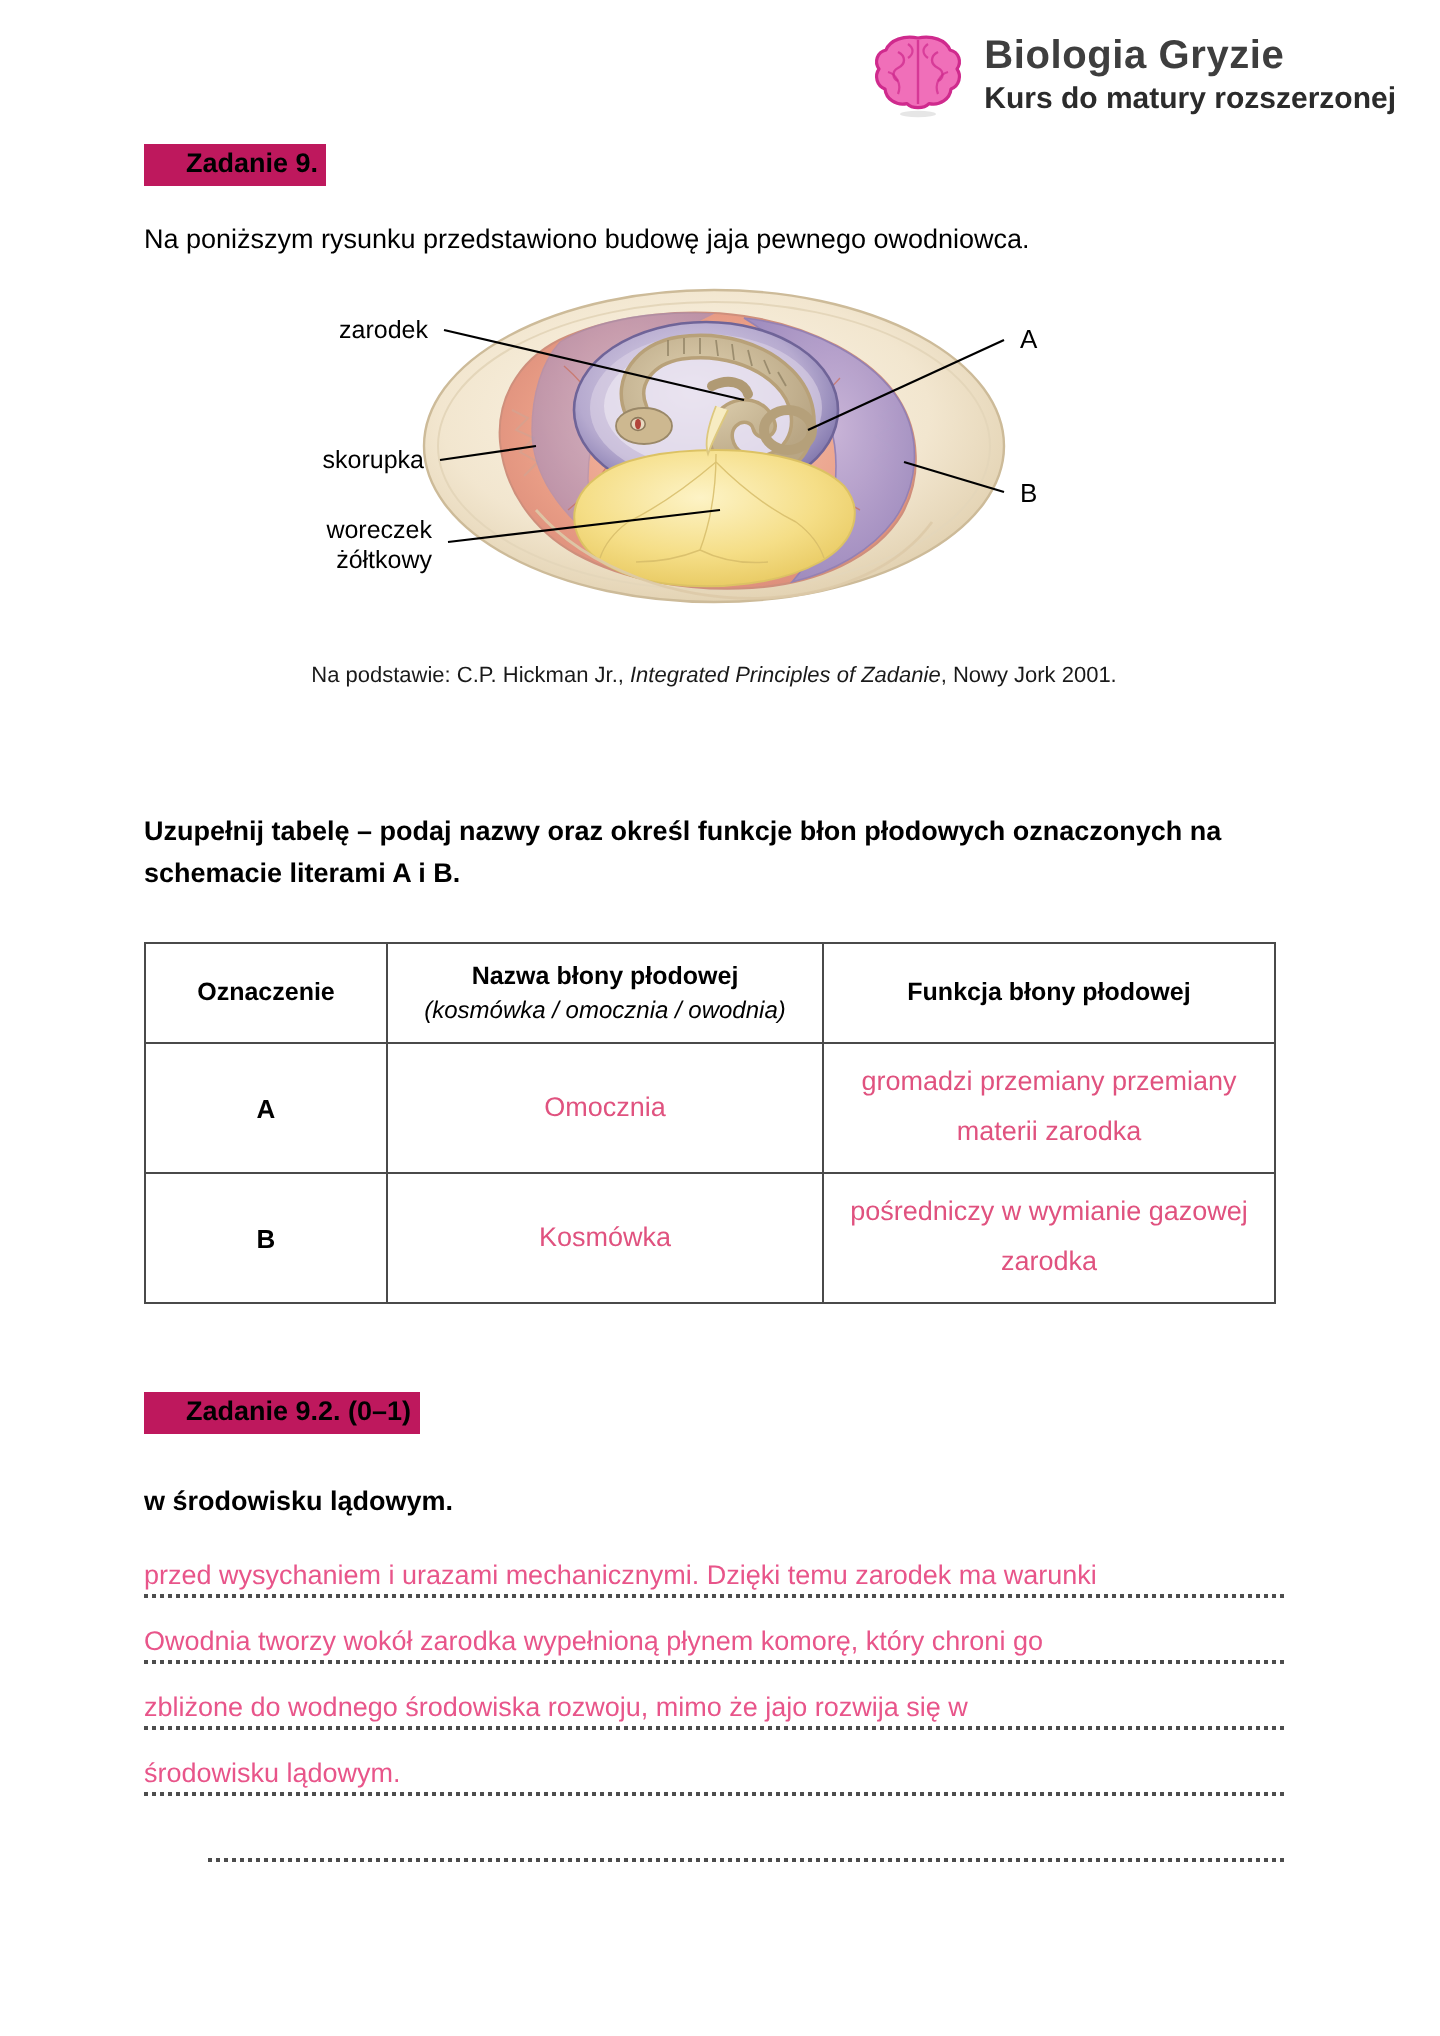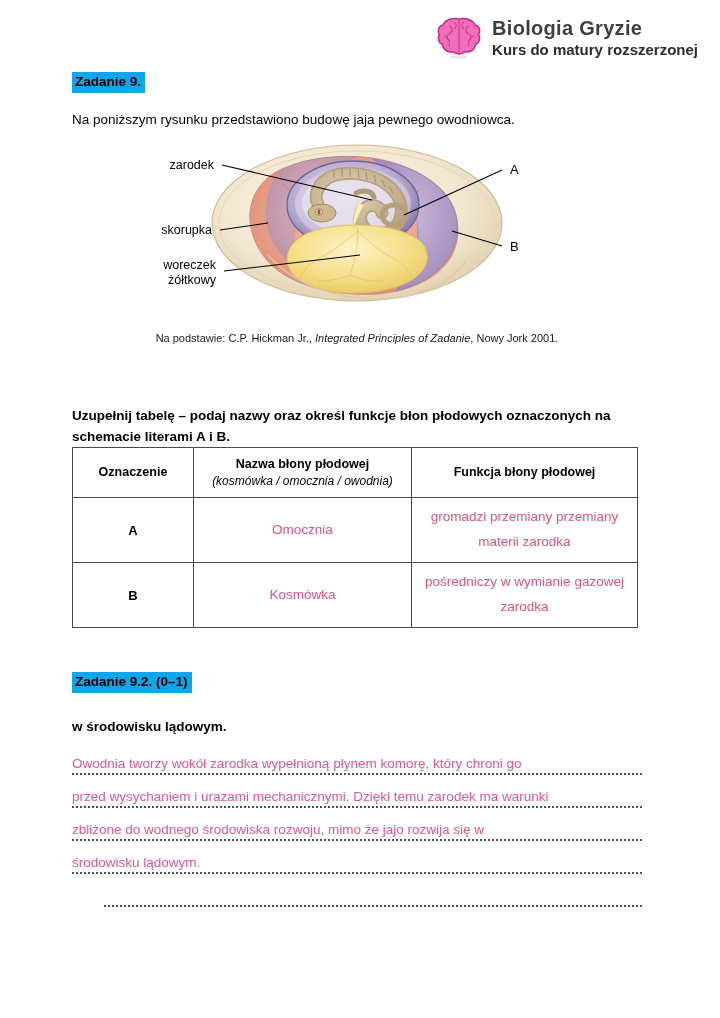--- a/index.html
+++ b/index.html
@@ -52,24 +52,24 @@
   
   .sheet {
     position: absolute;
     left: 72px;
     top: 0;
     width: 570px;
   }
 
   .hl {
     display: inline-block;
-    background: #0ea5e9;
+    background: #be185d;
     font-weight: bold;
     font-size: 13.5px;
-    padding: 2px 4px 2px 3px;
+    padding: 2px 4px 2px 21px;
     line-height: 1.25;
   }
   .hl-row {
     margin: 0;
     padding: 0;
   }
 
   .intro {
     font-size: 13.5px;
     line-height: 1.45;
@@ -96,21 +96,21 @@
     text-align: center;
     margin-top: 14px;
     color: #1a1a1a;
   }
   .source i { font-style: italic; }
 
   
   table.answer-table {
     border-collapse: collapse;
     width: 566px;
-    margin-top: 0;
+    margin-top: 24px;
     table-layout: fixed;
   }
   table.answer-table th,
   table.answer-table td {
     border: 1px solid #4a4a4a;
     vertical-align: middle;
   }
   table.answer-table th {
     padding: 8px 6px;
     font-size: 12.5px;
@@ -377,25 +377,25 @@
   <div class="hl-row">
     <span class="hl">Zadanie 9.2. (0–1)</span>
   </div>
   <div class="prompt">
     <br>
     <span>w środowisku lądowym.</span>
   </div>
 
   <div class="lines">
     <div class="line">
-      <span class="txt">Owodnia tworzy wokół zarodka wypełnioną płynem komorę, który chroni go</span>
+      <span class="txt">przed wysychaniem i urazami mechanicznymi. Dzięki temu zarodek ma warunki</span>
       <span class="rule"></span>
     </div>
     <div class="line">
-      <span class="txt">przed wysychaniem i urazami mechanicznymi. Dzięki temu zarodek ma warunki</span>
+      <span class="txt">Owodnia tworzy wokół zarodka wypełnioną płynem komorę, który chroni go</span>
       <span class="rule"></span>
     </div>
     <div class="line">
       <span class="txt">zbliżone do wodnego środowiska rozwoju, mimo że jajo rozwija się w</span>
       <span class="rule"></span>
     </div>
     <div class="line">
       <span class="txt">środowisku lądowym.</span>
       <span class="rule"></span>
     </div>

